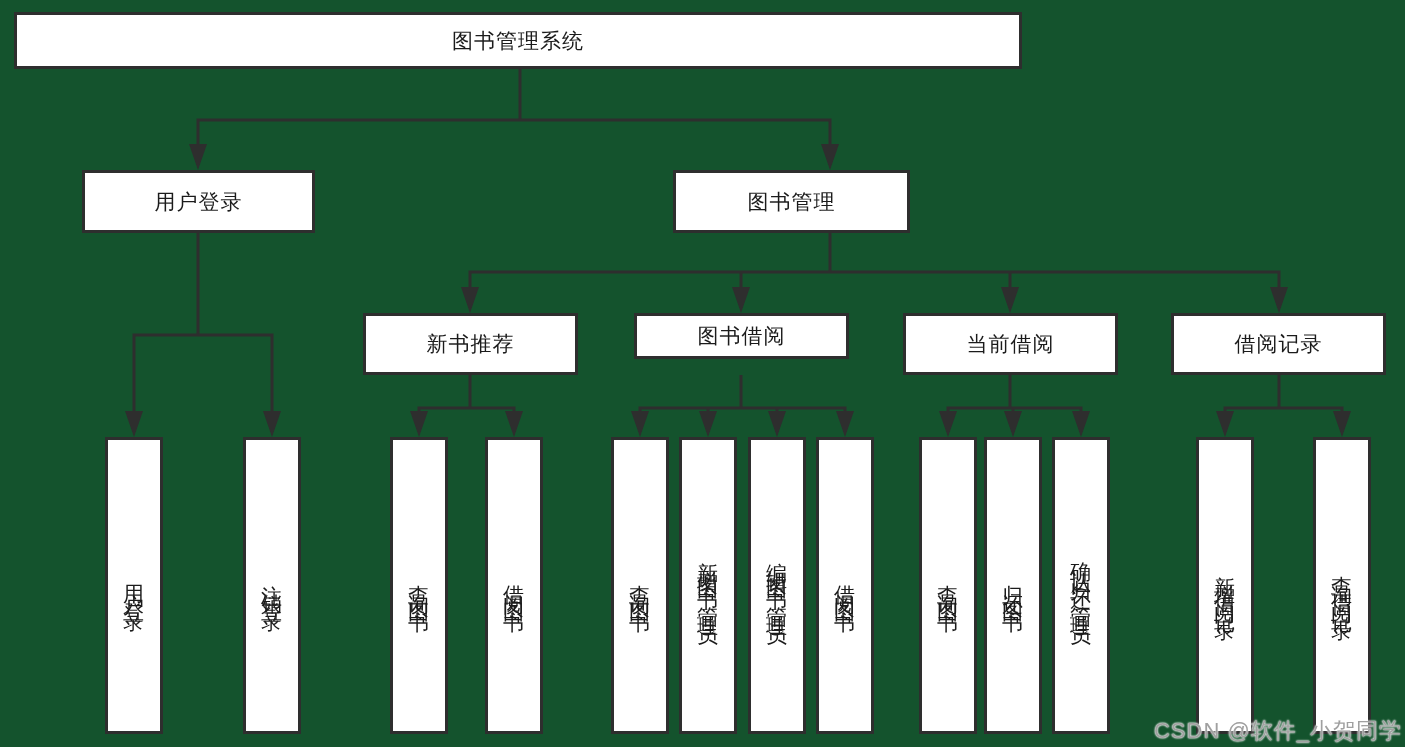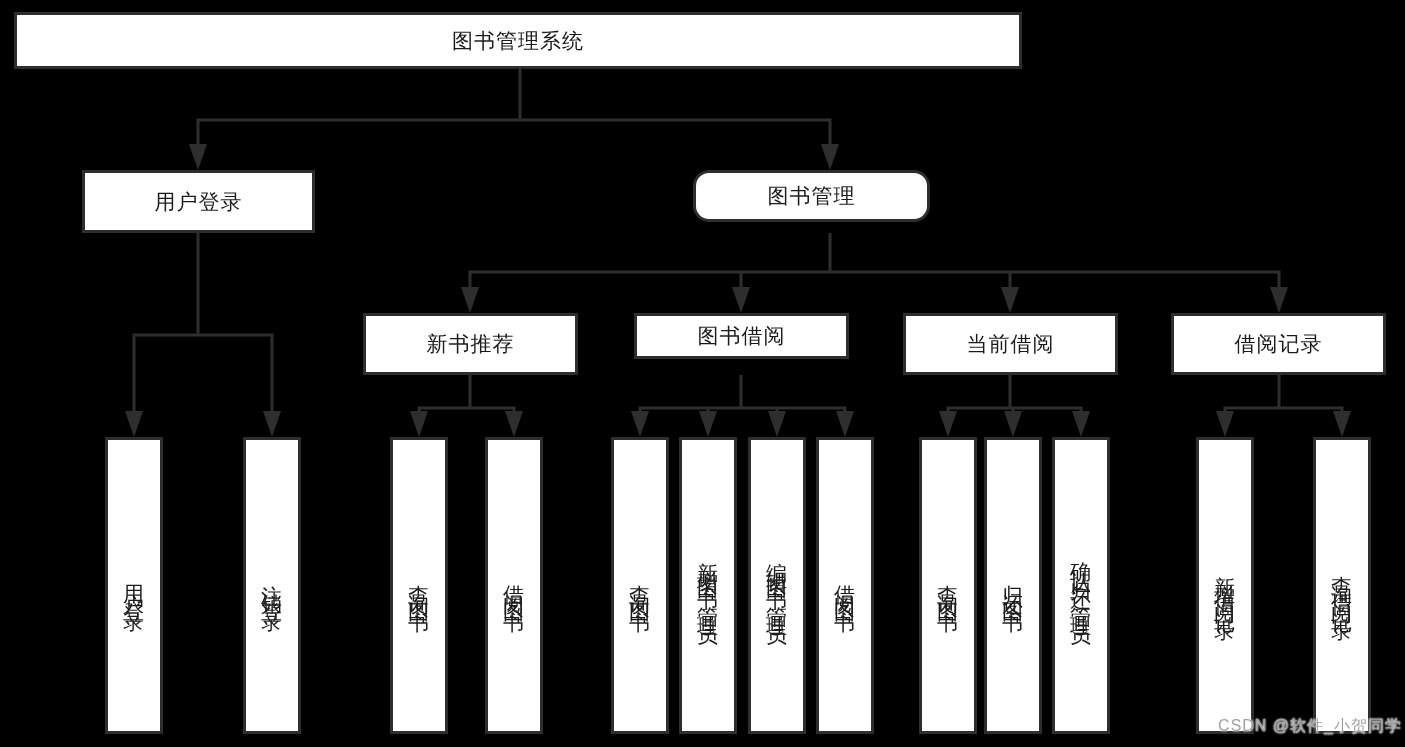--- a/index.html
+++ b/index.html
@@ -1,19 +1,19 @@
 <!DOCTYPE html>
 <html><head>
 <meta charset="utf-8">
 <style>
   html,body{margin:0;padding:0;background:#ffffff;}
   .canvas{
     position:relative;
     width:1405px;height:747px;
-    background:#000000;
+    background:#14532d;
     font-family:"Liberation Sans", sans-serif;
     overflow:hidden;
     text-decoration:underline;
   }
   .connectors{position:absolute;left:0;top:0;pointer-events:none;}
   .node{
     position:absolute;
     box-sizing:border-box;
     border:3px solid #2e2e2e;
     background:#ffffff;
@@ -33,21 +33,21 @@
     text-orientation:mixed;
     font-size:21px;
     line-height:1;
     letter-spacing:9px;
     white-space:nowrap;
   }
   .watermark{
     position:absolute;
     top:716px;
     right:3px;
-    font-size:16px;
+    font-size:22px;
     color:#a0a0a0;
     text-shadow:0 0 2px #ffffff, 0 0 2px #ffffff;
     letter-spacing:1px;
     white-space:nowrap;
   }
 </style>
 </head>
 <body>
 
 <div class="canvas">
@@ -85,21 +85,21 @@
     </g>
   </svg>
 
   <div class="node box-h" style="left:14px;top:12px;width:1008px;height:57px;">
     <span>图书管理系统</span>
   </div>
 
   <div class="node box-h" style="left:82px;top:170px;width:233px;height:63px;">
     <span>用户登录</span>
   </div>
-  <div class="node box-h" style="left:693px;top:170px;width:237px;height:52px;border-radius:16px;">
+  <div class="node box-h" style="left:673px;top:170px;width:237px;height:63px;">
     <span>图书管理</span>
   </div>
 
   <div class="node box-h" style="left:363px;top:313px;width:215px;height:62px;">
     <span>新书推荐</span>
   </div>
   <div class="node box-h" style="left:634px;top:313px;width:215px;height:46px;">
     <span>图书借阅</span>
   </div>
   <div class="node box-h" style="left:903px;top:313px;width:215px;height:62px;justify-content:center;">

